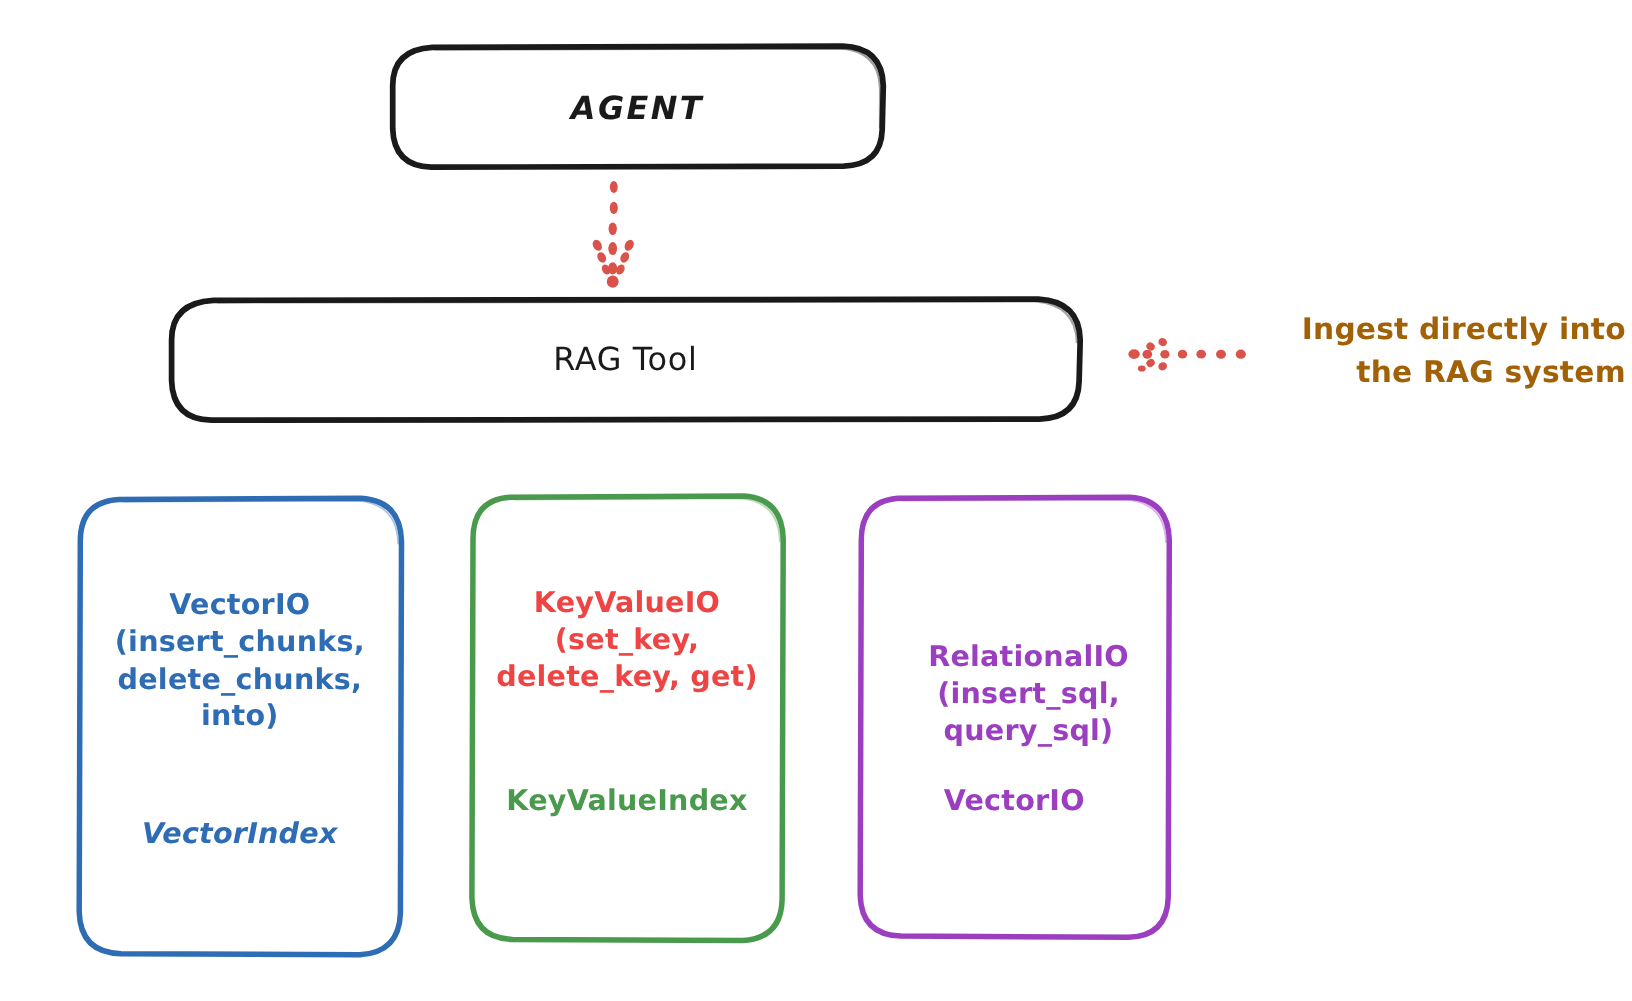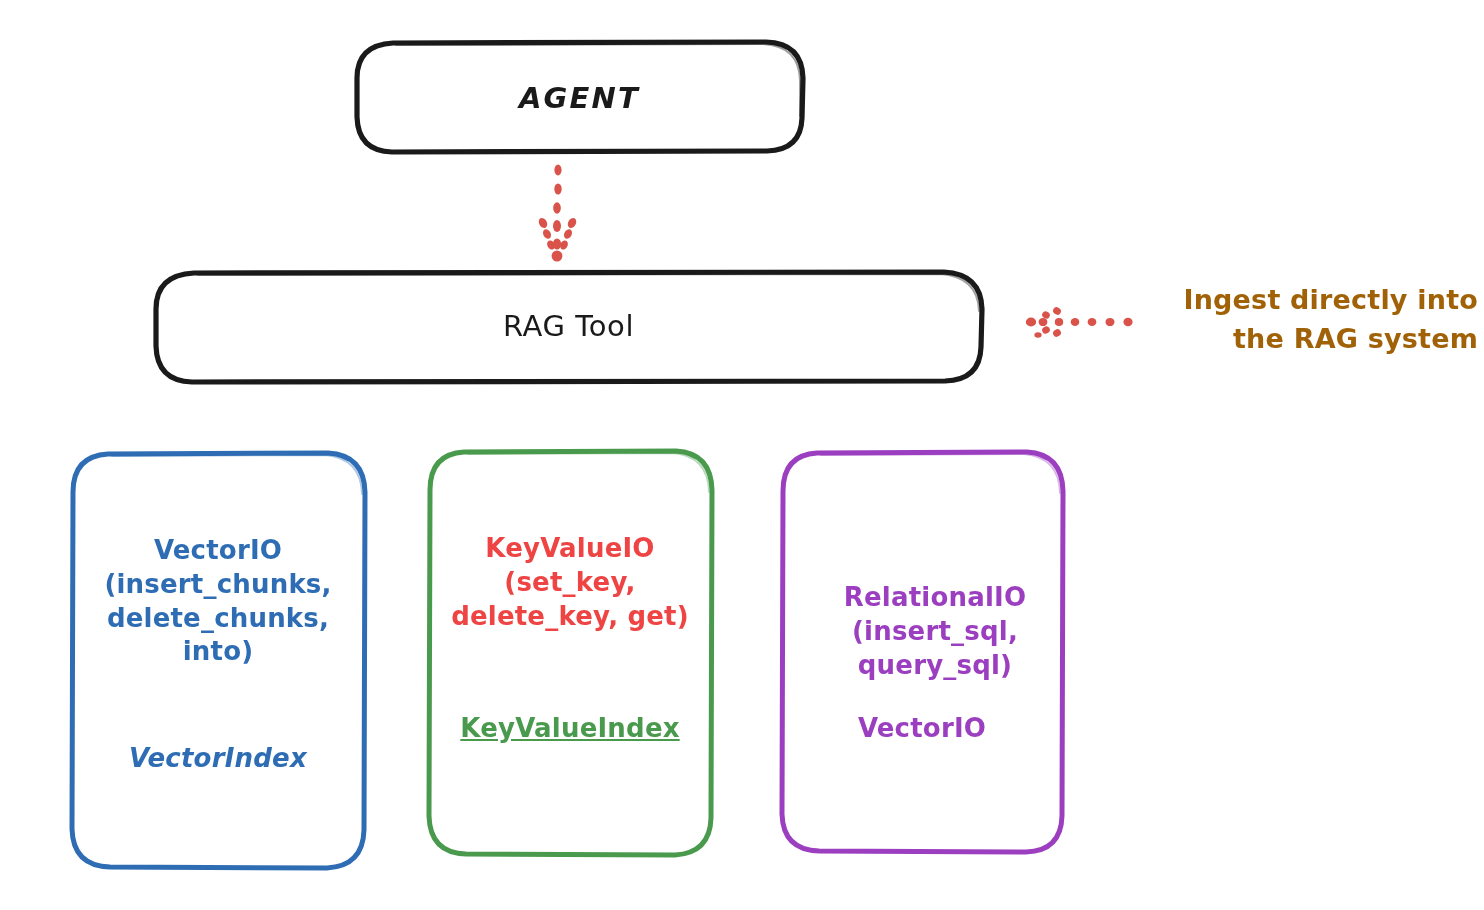--- a/index.html
+++ b/index.html
@@ -62,21 +62,21 @@
     letter-spacing: 0.2px;
   }
   .col-index {
     font-size: 26px;
     font-weight: 600;
     letter-spacing: 0.2px;
   }
   #vector-api-label   { left: 78px;  top: 534px; width: 280px; color: #2E6DB4; }
   #vector-index-label { left: 78px;  top: 742px; width: 280px; color: #2E6DB4; font-style: italic; }
   #kv-api-label       { left: 420px; top: 532px; width: 300px; color: #ef4444; }
-  #kv-index-label     { left: 420px; top: 712px; width: 300px; color: #4A9A4E; text-decoration: underline; }
+  #kv-index-label     { left: 420px; top: 712px; width: 300px; color: #4A9A4E; }
   #rel-api-label      { left: 782px; top: 581px; width: 280px; color: #9B3FC0; margin-left: 13px; }
   #rel-index-label    { left: 782px; top: 712px; width: 280px; color: #9B3FC0; }
 
   
   #ingest-note-label {
     left: 1148px;
     top: 280px;
     width: 330px;
     text-align: right;
     font-size: 27px;

